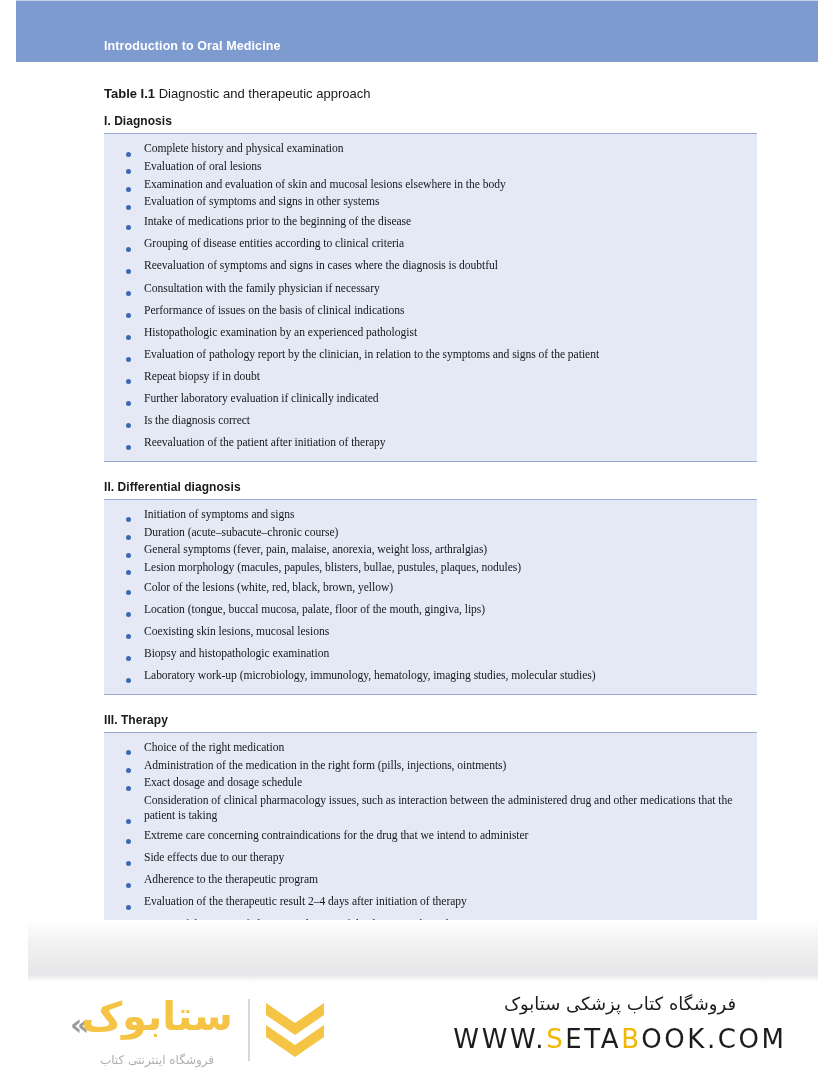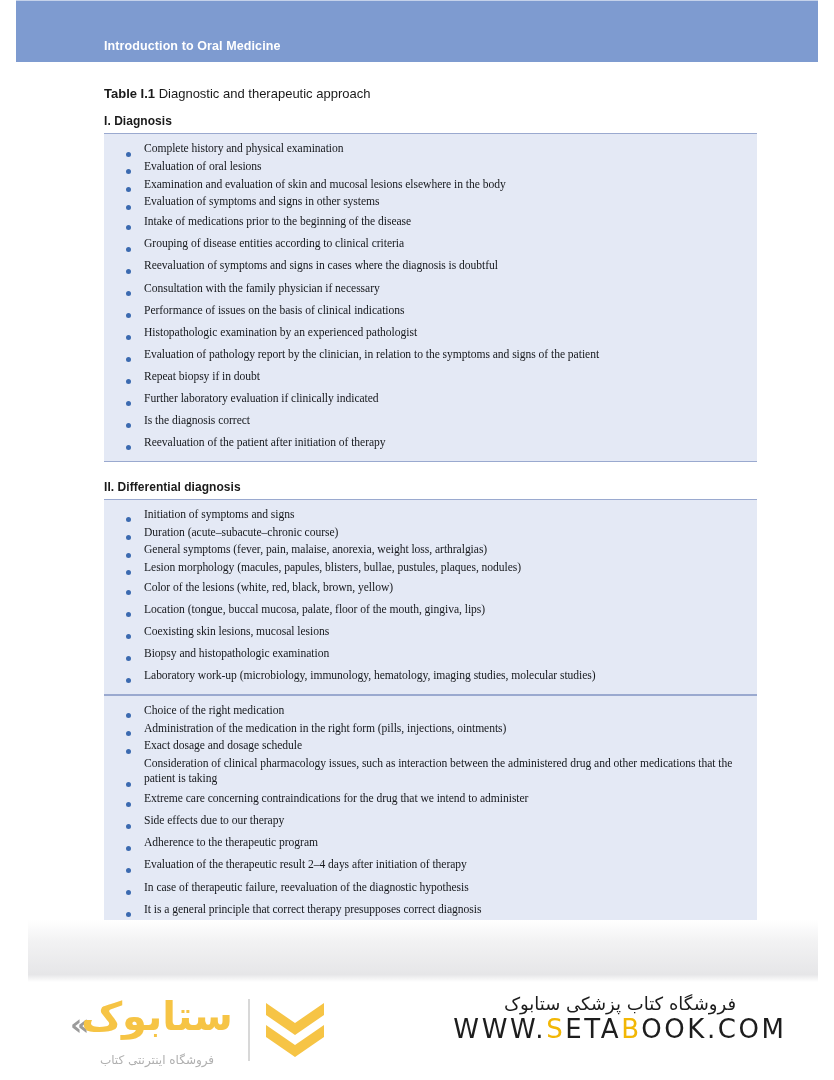--- a/index.html
+++ b/index.html
@@ -194,21 +194,21 @@
     left: 420px;
     top: 8px;
     width: 400px;
     text-align: center;
   }
   .brand-tagline-fa {
     font-size: 18px;
     color: #1d1d1d;
     direction: rtl;
     font-family: "DejaVu Sans", sans-serif;
-    margin-bottom: 0;
+    margin-bottom: 10px;
     white-space: nowrap;
   }
   .brand-url {
     font-size: 26px;
     letter-spacing: 2.6px;
     color: #1d1d1d;
     font-family: "DejaVu Sans", sans-serif;
     white-space: nowrap;
   }
   .brand-url .hl {
@@ -329,20 +329,21 @@
             <span class="bullet-dot"></span>
             <span class="bullet-text">Biopsy and histopathologic examination</span>
           </div>
           <div class="bullet-row spaced">
             <span class="bullet-dot"></span>
             <span class="bullet-text">Laboratory work-up (microbiology, immunology, hematology, imaging studies, molecular studies)</span>
           </div>
         </div>
       </div>
       <div class="section">
+        <div class="section-heading">III. Therapy</div>
         <div class="section-table">
           <div class="bullet-row">
             <span class="bullet-dot"></span>
             <span class="bullet-text">Choice of the right medication</span>
           </div>
           <div class="bullet-row">
             <span class="bullet-dot"></span>
             <span class="bullet-text">Administration of the medication in the right form (pills, injections, ointments)</span>
           </div>
           <div class="bullet-row">

